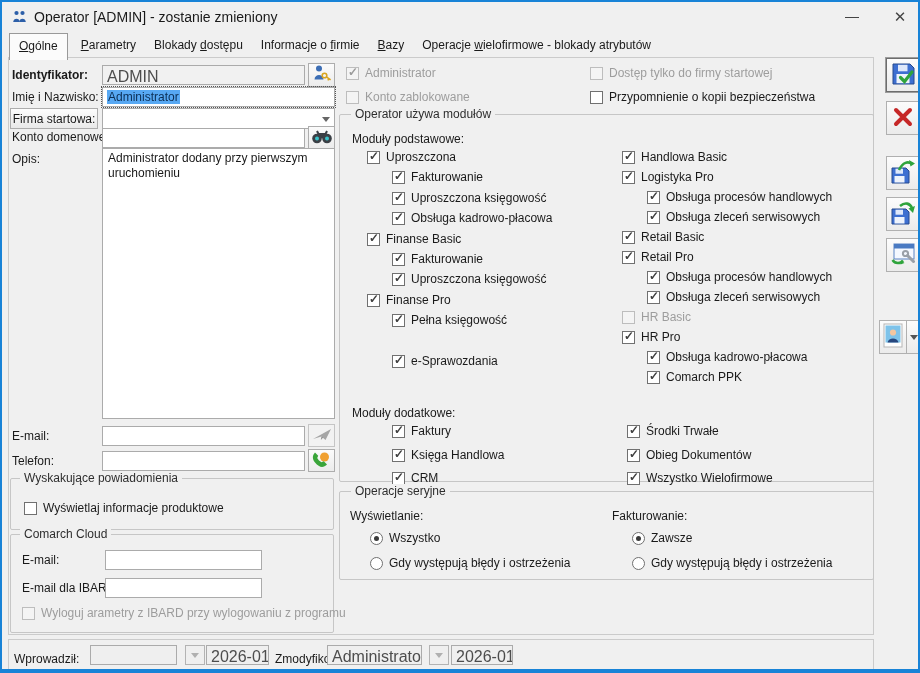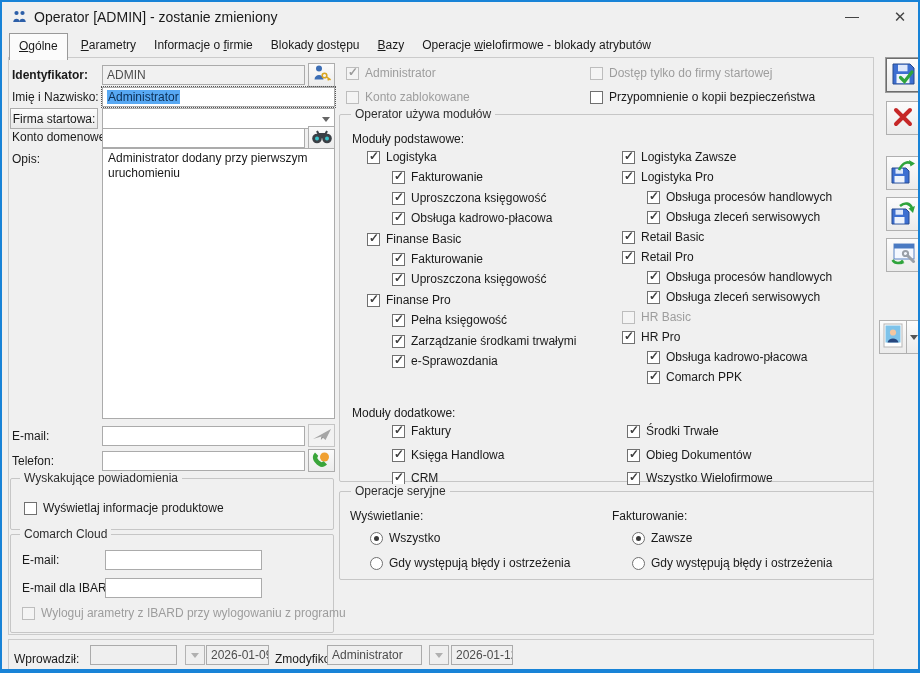--- a/index.html
+++ b/index.html
@@ -20,21 +20,21 @@
   .tabstrip{ position:absolute; left:7px; top:31px; height:25px; display:flex; align-items:flex-start; z-index:3; }
   .tab{ padding:5px 9px 5px; font-size:12px; white-space:nowrap; color:#1a1a1a; }
   .tab.active{ background:#fbfbfb; border:1px solid #999; border-bottom:none; padding-bottom:7px; margin-right:4px; }
   .tab u{ text-decoration:underline; }
   
   .page{ position:absolute; left:6px; top:55px; width:866px; height:578px; border:1px solid #cbcbcb; background:#f0f0f0; }
   .footerbox{ position:absolute; left:6px; top:637px; width:866px; height:31px; border:1px solid #cbcbcb; background:#f0f0f0; }
   
   .lbl{ position:absolute; white-space:nowrap; }
   .bold{ font-weight:bold; }
-  .txt{ position:absolute; border:1px solid #ababab; background:#fff; font-size:12px; font-family:"Liberation Sans",sans-serif; padding:2px 4px; color:#1a1a1a; }
+  .txt{ position:absolute; border:1px solid #ababab; background:#fff; font-size:16px; font-family:"Liberation Sans",sans-serif; padding:2px 4px; color:#1a1a1a; }
   .txt.disabled{ background:#f1f1f1; color:#4d4d4d; }
   .field{ position:absolute; border:1px solid #ababab; background:#fff; padding:2px 4px; overflow:hidden; white-space:nowrap; }
   .field.focusring{ outline:1px dotted #555; outline-offset:0px; }
   .sel{ background:#57a8f3; color:#0b2e55; padding:0 1px; }
   .pushbtn{ position:absolute; border:1px solid #adadad; background:linear-gradient(#fdfdfd,#e9e9e9); text-align:center; font-size:12px; color:#1a1a1a; display:flex; align-items:center; justify-content:center; }
   .iconbtn{ position:absolute; border:1px solid #adadad; background:linear-gradient(#fbfbfb,#ececec); display:flex; align-items:center; justify-content:center; }
   .iconbtn.disabled{ background:#f2f2f2; border-color:#c5c5c5; }
   .combo{ position:absolute; border:1px solid #ababab; background:#fff; }
   .combo .arr, .arrbtn .arr{ position:absolute; right:4px; top:50%; margin-top:-2px; width:0; height:0; border-left:4px solid transparent; border-right:4px solid transparent; border-top:5px solid #666; }
   .arrbtn{ position:absolute; border:1px solid #b3b3b3; background:#efefef; }
@@ -72,22 +72,22 @@
         </svg>
     </span>
     <span class="title">Operator [ADMIN] - zostanie zmieniony</span>
     <div class="winbtn min">—</div>
     <div class="winbtn cls">✕</div>
   </div>
 
   <div class="tabstrip">
     <div class="tab active"><span><u>O</u>gólne</span></div>
     <div class="tab"><span><u>P</u>arametry</span></div>
+    <div class="tab"><span>Blokady <u>d</u>ostępu</span></div>
     <div class="tab"><span>Informacje o <u>f</u>irmie</span></div>
-    <div class="tab"><span>Blokady <u>d</u>ostępu</span></div>
     <div class="tab"><span><u>B</u>azy</span></div>
     <div class="tab"><span>Operacje <u>w</u>ielofirmowe - blokady atrybutów</span></div>
   </div>
 
   <div class="page"></div>
 
   <span class="lbl bold" style="left:10px;top:66px">Identyfikator:</span>
   <div class="field disabled txt" style="left:100px;top:63px;width:203px;height:20px">ADMIN</div>
   <div class="iconbtn" style="left:306px;top:61px;width:27px;height:24px">
     <span>
@@ -182,21 +182,21 @@
     <span class="cb"></span>
     <span>Przypomnienie o kopii bezpieczeństwa</span>
   </div>
 
   <div class="groupbox" style="left:337px;top:112px;width:535px;height:368px"></div>
   <span class="gtitle" style="left:349px;top:105px">Operator używa modułów</span>
   <span class="lbl" style="left:350px;top:130px">Moduły podstawowe:</span>
 
   <div class="cbrow" style="left:365px;top:148px">
       <span class="cb checked"></span>
-      <span>Logistyka</span>
+      <span>Uproszczona</span>
     </div>
   <div class="cbrow" style="left:390px;top:168px">
       <span class="cb checked"></span>
       <span>Fakturowanie</span>
     </div>
   <div class="cbrow" style="left:390px;top:189px">
       <span class="cb checked"></span>
       <span>Uproszczona księgowość</span>
     </div>
   <div class="cbrow" style="left:390px;top:209px">
@@ -216,32 +216,28 @@
       <span>Uproszczona księgowość</span>
     </div>
   <div class="cbrow" style="left:365px;top:291px">
       <span class="cb checked"></span>
       <span>Finanse Pro</span>
     </div>
   <div class="cbrow" style="left:390px;top:311px">
       <span class="cb checked"></span>
       <span>Pełna księgowość</span>
     </div>
-  <div class="cbrow" style="left:390px;top:332px">
-      <span class="cb checked"></span>
-      <span>Zarządzanie środkami trwałymi</span>
-    </div>
   <div class="cbrow" style="left:390px;top:352px">
       <span class="cb checked"></span>
       <span>e-Sprawozdania</span>
     </div>
 
   <div class="cbrow" style="left:620px;top:148px">
       <span class="cb checked"></span>
-      <span>Logistyka Zawsze</span>
+      <span>Handlowa Basic</span>
     </div>
   <div class="cbrow" style="left:620px;top:168px">
       <span class="cb checked"></span>
       <span>Logistyka Pro</span>
     </div>
   <div class="cbrow" style="left:645px;top:188px">
       <span class="cb checked"></span>
       <span>Obsługa procesów handlowych</span>
     </div>
   <div class="cbrow" style="left:645px;top:208px">

